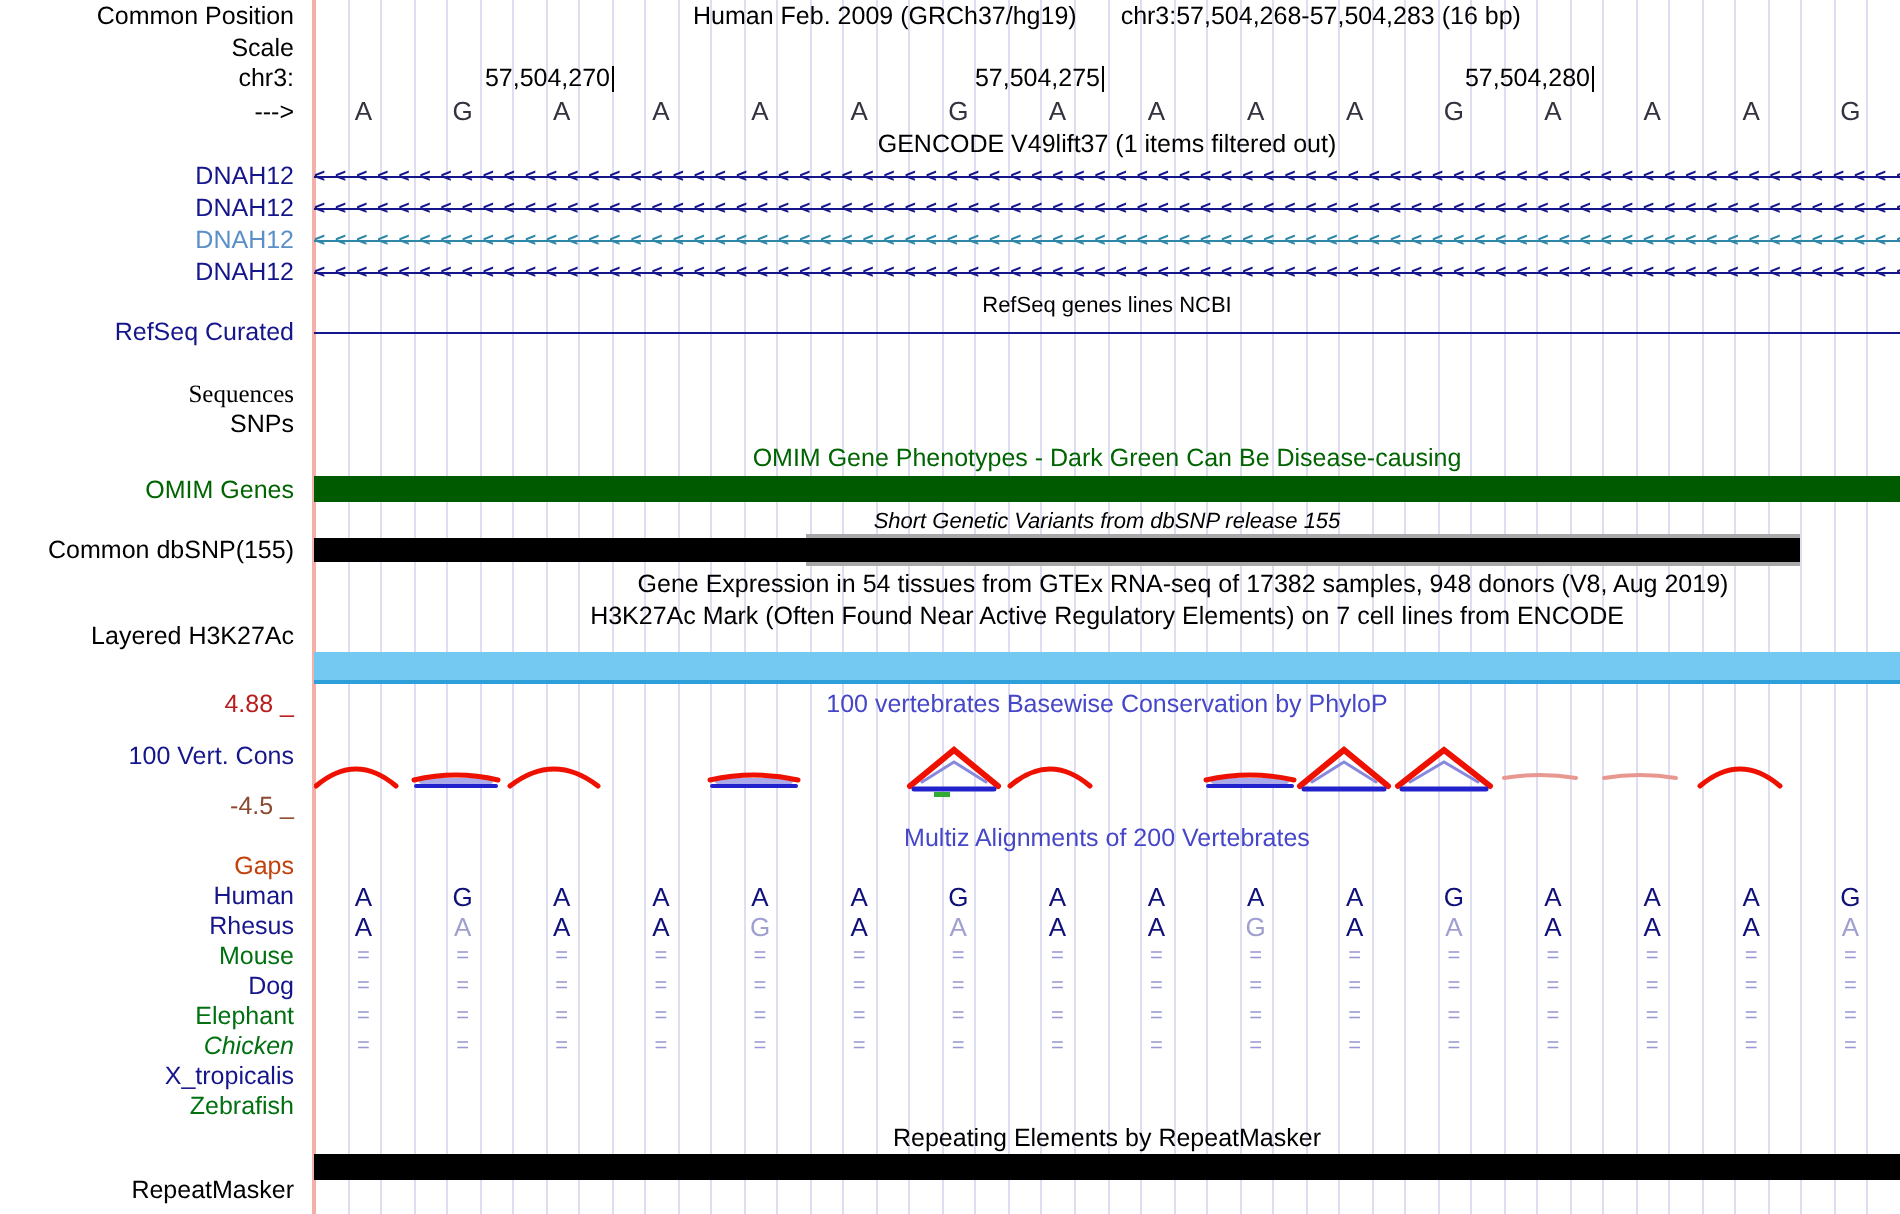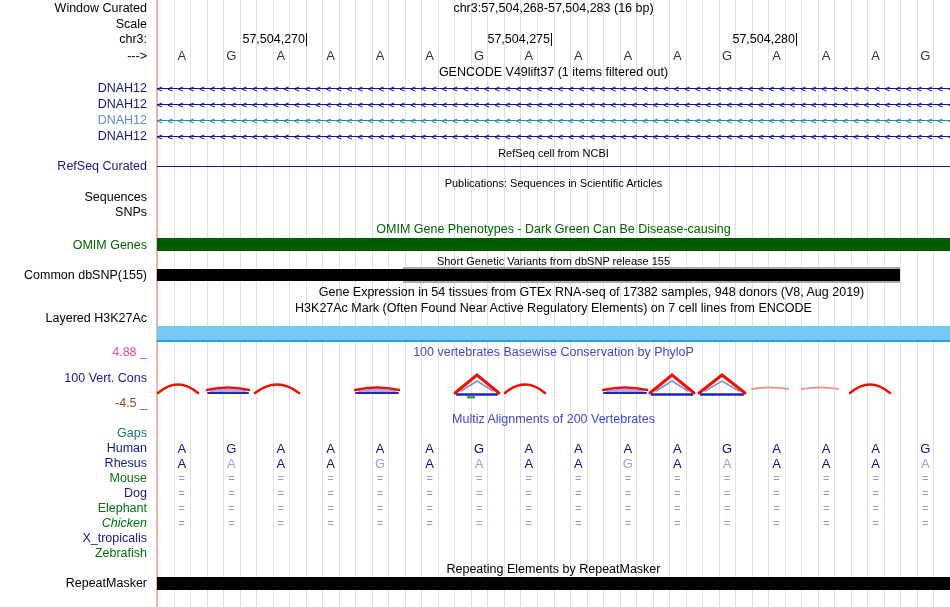--- a/index.html
+++ b/index.html
@@ -82,22 +82,23 @@
       <div class="gridline" style="left: 834.354px;"></div>
       <div class="gridline" style="left: 850.875px;"></div>
       <div class="gridline" style="left: 867.396px;"></div>
       <div class="gridline" style="left: 883.917px;"></div>
       <div class="gridline" style="left: 900.438px;"></div>
       <div class="gridline" style="left: 916.958px;"></div>
       <div class="gridline" style="left: 933.479px;"></div>
     </div>
   <div class="pinkline"></div>
 
-  <div class="lbl" style="top:1px;">Window Curated</div>
+  <div class="lbl" style="top:1px;">Common Position</div>
   <div class="ctitle flex" style="top:1px;">
+    <span>Human Feb. 2009 (GRCh37/hg19)</span>
     <span>chr3:57,504,268-57,504,283 (16 bp)</span>
   </div>
 
   <div class="lbl" style="top:17px;">Scale</div>
 
   <div class="lbl" style="top:32px;">chr3:</div>
   <div id="ruler-ticks" style="position:absolute;left:0;right:0;top:32px;height:14px;">
       <div class="tick-label" style="right: 643px;"><span>57,504,270</span><span class="tickmark"></span></div>
       <div class="tick-label" style="right: 398px;"><span>57,504,275</span><span class="tickmark"></span></div>
       <div class="tick-label" style="right: 153px;"><span>57,504,280</span><span class="tickmark"></span></div>
@@ -138,43 +139,42 @@
   <div class="gene-row" id="gene-row-2" style="top:113px;">
       <div class="gene-line" style="border-top-color: rgb(46, 135, 168);"></div>
       <span class="chevrons" style="color: rgb(46, 135, 168);">&lt;&lt;&lt;&lt;&lt;&lt;&lt;&lt;&lt;&lt;&lt;&lt;&lt;&lt;&lt;&lt;&lt;&lt;&lt;&lt;&lt;&lt;&lt;&lt;&lt;&lt;&lt;&lt;&lt;&lt;&lt;&lt;&lt;&lt;&lt;&lt;&lt;&lt;&lt;&lt;&lt;&lt;&lt;&lt;&lt;&lt;&lt;&lt;&lt;&lt;&lt;&lt;&lt;&lt;&lt;&lt;&lt;&lt;&lt;&lt;&lt;&lt;&lt;&lt;&lt;&lt;&lt;&lt;&lt;&lt;&lt;&lt;&lt;&lt;&lt;&lt;&lt;&lt;&lt;&lt;&lt;&lt;&lt;&lt;&lt;&lt;&lt;&lt;&lt;&lt;</span>
     </div>
   <div class="lbl" id="gene-lbl-3" style="top: 129px; color: rgb(22, 22, 140);">DNAH12</div>
   <div class="gene-row" id="gene-row-3" style="top:129px;">
       <div class="gene-line" style="border-top-color: rgb(22, 22, 140);"></div>
       <span class="chevrons" style="color: rgb(22, 22, 140);">&lt;&lt;&lt;&lt;&lt;&lt;&lt;&lt;&lt;&lt;&lt;&lt;&lt;&lt;&lt;&lt;&lt;&lt;&lt;&lt;&lt;&lt;&lt;&lt;&lt;&lt;&lt;&lt;&lt;&lt;&lt;&lt;&lt;&lt;&lt;&lt;&lt;&lt;&lt;&lt;&lt;&lt;&lt;&lt;&lt;&lt;&lt;&lt;&lt;&lt;&lt;&lt;&lt;&lt;&lt;&lt;&lt;&lt;&lt;&lt;&lt;&lt;&lt;&lt;&lt;&lt;&lt;&lt;&lt;&lt;&lt;&lt;&lt;&lt;&lt;&lt;&lt;&lt;&lt;&lt;&lt;&lt;&lt;&lt;&lt;&lt;&lt;&lt;&lt;&lt;</span>
     </div>
 
-  <div class="ctitle small" style="top:146px;">RefSeq cell from NCBI</div>
+  <div class="ctitle small" style="top:146px;">RefSeq genes lines NCBI</div>
   <div class="lbl" style="top:159px;color:#16168C;">RefSeq Curated</div>
   <div class="hline" style="top:166px;"></div>
 
-  <div class="ctitle small" style="top:176px;">Publications: Sequences in Scientific Articles</div>
-  <div class="lbl" style="top:190px;">Sequences</div>
+  <div class="lbl" style="top:190px;font-family:Liberation Serif, serif;">Sequences</div>
   <div class="lbl" style="top:205px;">SNPs</div>
 
   <div class="ctitle" id="omim-title" style="top: 222px; color: rgb(0, 100, 0);">OMIM Gene Phenotypes - Dark Green Can Be Disease-causing</div>
   <div class="lbl" id="omim-label" style="top: 238px; color: rgb(0, 100, 0); padding-left: 37px;">OMIM Genes</div>
   <div class="bar" id="omim-bar" style="left: 157px; right: 0px; top: 238px; height: 13px; background: rgb(0, 90, 0);"></div>
 
-  <div class="ctitle small" style="top:254px;">Short Genetic Variants from dbSNP release 155</div>
+  <div class="ctitle small" style="top:254px;font-style:italic;">Short Genetic Variants from dbSNP release 155</div>
   <div class="lbl" style="top:268px;">Common dbSNP(155)</div>
   <div class="bar" id="snp-gray" style="left: 403px; width: 497px; top: 267px; height: 16px; background: rgb(168, 168, 168);"></div>
   <div class="bar" id="snp-black" style="left: 157px; width: 743px; top: 269px; height: 12px; background: rgb(0, 0, 0);"></div>
 
   <div class="ctitle" style="top:285px;padding-left:38px;">Gene Expression in 54 tissues from GTEx RNA-seq of 17382 samples, 948 donors (V8, Aug 2019)</div>
   <div class="ctitle" style="top:301px;">H3K27Ac Mark (Often Found Near Active Regulatory Elements) on 7 cell lines from ENCODE</div>
   <div class="lbl" style="top:311px;">Layered H3K27Ac</div>
   <div class="bar" id="h3k-bar" style="left: 157px; right: 0px; top: 326px; height: 14px; background: rgb(115, 201, 241); border-bottom: 2px solid rgb(45, 159, 217);"></div>
 
-  <div class="lbl" id="cons-max" style="top: 345px; color: #ec4899;">4.88 _</div>
+  <div class="lbl" id="cons-max" style="top: 345px; color: #b91c1c;">4.88 _</div>
   <div class="ctitle" id="cons-title" style="top: 345px; color: rgb(70, 70, 200);">100 vertebrates Basewise Conservation by PhyloP</div>
   <div class="lbl" id="cons-name" style="top:371px;color:#16168C;">100 Vert. Cons</div>
   <div class="lbl" id="cons-min" style="top: 396px; color: rgb(139, 74, 47);">-4.5 _</div>
   <svg id="cons-svg" width="793" height="50" viewBox="0 0 793 50" style="position:absolute;left:157px;top:360px;">
       <path d="M1,33 Q21,16 41,33" stroke="#EE1100" stroke-width="2.5" fill="none" stroke-linecap="round"></path>
       <path d="M54,30.5 L88,30.5" stroke="#AAAAE8" stroke-width="3" fill="none" stroke-linecap="round"></path>
       <path d="M50,30 Q71,25 92,30" stroke="#EE1100" stroke-width="2.5" fill="none" stroke-linecap="round"></path>
       <path d="M51,33 L91,33" stroke="#2222CC" stroke-width="2" fill="none" stroke-linecap="round"></path>
       <path d="M98,33 Q120,16 142,33" stroke="#EE1100" stroke-width="2.5" fill="none" stroke-linecap="round"></path>
       <path d="M202,30.5 L238,30.5" stroke="#AAAAE8" stroke-width="3" fill="none" stroke-linecap="round"></path>
@@ -194,21 +194,21 @@
       <path d="M548,31 L565,21 L582,31" stroke="#8888DD" stroke-width="1.5" fill="none" stroke-linecap="round"></path>
       <path d="M542,33 L565,15 L588,33" stroke="#EE1100" stroke-width="3" fill="none" stroke-linecap="round"></path>
       <path d="M544,34.5 L586,34.5" stroke="#2222CC" stroke-width="2.5" fill="none" stroke-linecap="round"></path>
       <path d="M595,29 Q613,26 631,29" stroke="#E89890" stroke-width="2" fill="none" stroke-linecap="round"></path>
       <path d="M645,29 Q663,26 681,29" stroke="#E89890" stroke-width="2" fill="none" stroke-linecap="round"></path>
       <path d="M693,33 Q713,16 733,33" stroke="#EE1100" stroke-width="2.5" fill="none" stroke-linecap="round"></path>
     </svg>
 
   <div class="ctitle" id="multiz-title" style="top: 412px; color: rgb(70, 70, 200);">Multiz Alignments of 200 Vertebrates</div>
   <div id="multiz-rows">
-      <div class="lbl" style="top: 426px; color: #0f766e;">Gaps</div>
+      <div class="lbl" style="top: 426px; color: #c2410c;">Gaps</div>
       <div class="lbl" style="top: 441px; color: rgb(22, 22, 140);">Human</div>
       <div class="letter-row" style="position: absolute; left: 0px; right: 0px; top: 441px; height: 15px; line-height: 15px;">
         <span style="left: 181.781px; font-size: 13px; color: rgb(16, 16, 122);">A</span>
         <span style="left: 231.344px; font-size: 13px; color: rgb(16, 16, 122);">G</span>
         <span style="left: 280.906px; font-size: 13px; color: rgb(16, 16, 122);">A</span>
         <span style="left: 330.469px; font-size: 13px; color: rgb(16, 16, 122);">A</span>
         <span style="left: 380.031px; font-size: 13px; color: rgb(16, 16, 122);">A</span>
         <span style="left: 429.594px; font-size: 13px; color: rgb(16, 16, 122);">A</span>
         <span style="left: 479.156px; font-size: 13px; color: rgb(16, 16, 122);">G</span>
         <span style="left: 528.719px; font-size: 13px; color: rgb(16, 16, 122);">A</span>
@@ -314,15 +314,15 @@
         <span style="left: 776.531px; font-size: 11px; color: rgb(152, 152, 210);">=</span>
         <span style="left: 826.094px; font-size: 11px; color: rgb(152, 152, 210);">=</span>
         <span style="left: 875.656px; font-size: 11px; color: rgb(152, 152, 210);">=</span>
         <span style="left: 925.219px; font-size: 11px; color: rgb(152, 152, 210);">=</span>
       </div>
       <div class="lbl" style="top: 531px; color: rgb(22, 22, 140);">X_tropicalis</div>
       <div class="lbl" style="top: 546px; color: rgb(0, 112, 16);">Zebrafish</div>
     </div>
 
   <div class="ctitle" style="top:562px;">Repeating Elements by RepeatMasker</div>
-  <div class="lbl" style="top:576px;">RepeatMasker</div>
+  <div class="lbl" style="top:588px;">RepeatMasker</div>
   <div class="bar" id="rpt-bar" style="left: 157px; right: 0px; top: 577px; height: 13px; background: rgb(0, 0, 0);"></div>
 </div>
 
 </body></html>

